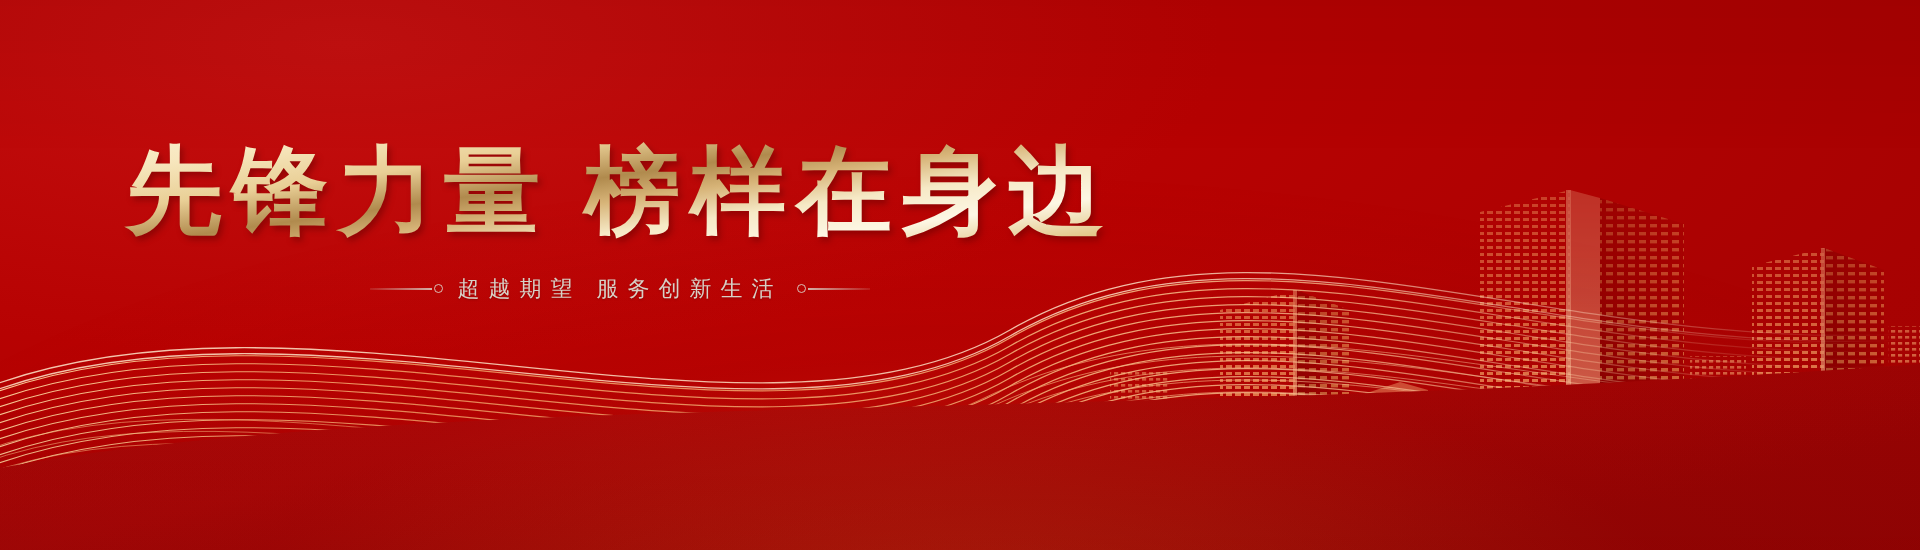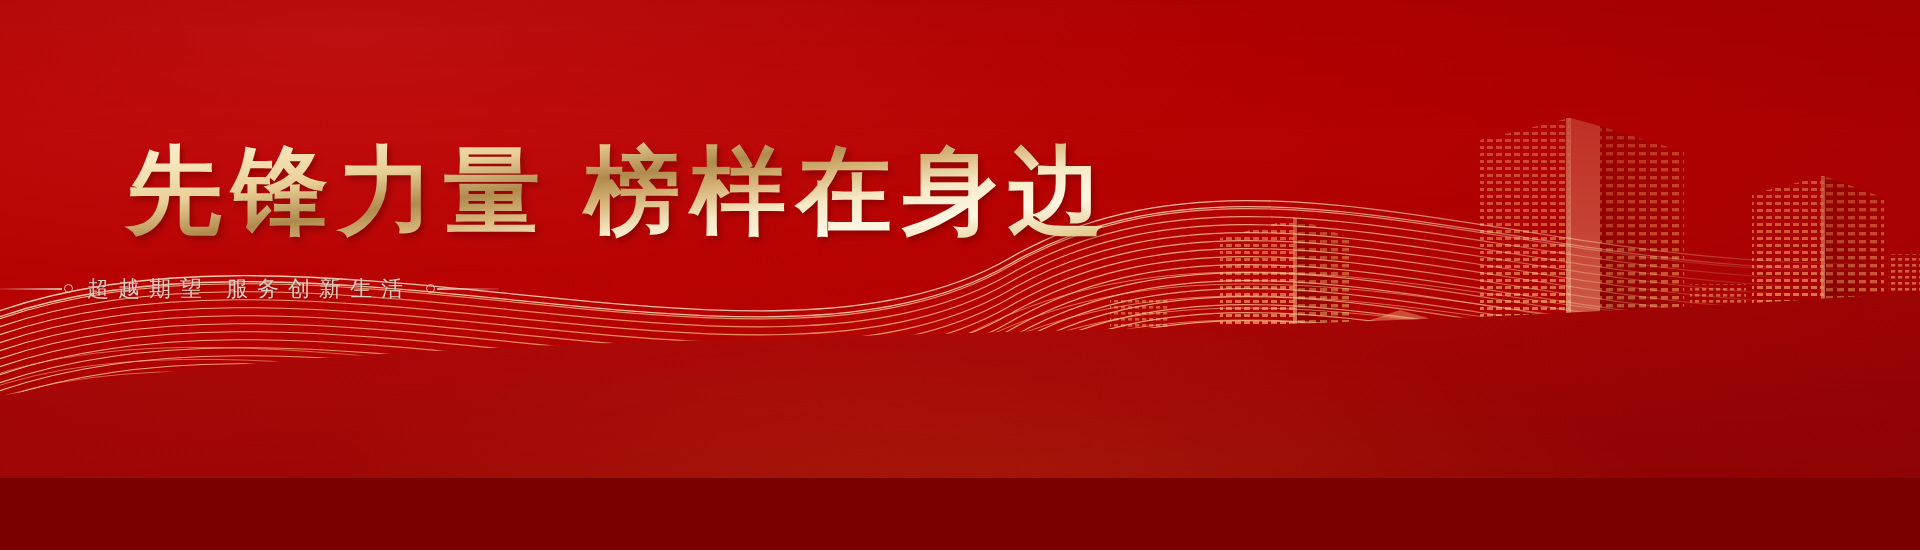--- a/index.html
+++ b/index.html
@@ -3,21 +3,21 @@
 <meta charset="utf-8">
 <style>
   html, body {
     margin: 0;
     padding: 0;
     background: #7a0000;
   }
   #banner {
     position: relative;
     width: 1920px;
-    height: 478px;
+    height: 550px;
     overflow: hidden;
     font-family: "Liberation Sans", sans-serif;
     background: #b80303;
   }
 
   
   .bg-base {
     position: absolute;
     inset: 0;
     background:
@@ -84,21 +84,21 @@
     -webkit-background-clip: text;
     background-clip: text;
     color: transparent;
     -webkit-text-fill-color: transparent;
     filter: drop-shadow(3px 4px 3px rgba(90,0,0,0.45));
   }
   .sub-row {
     margin-top: 30px;
     display: flex;
     align-items: center;
-    justify-content: flex-start;
+    justify-content: center;
     gap: 14px;
   }
   .sub-deco { display: flex; align-items: center; }
   .sub-deco .bar {
     display:block;
     width: 62px; height: 2px;
     background: linear-gradient(90deg, rgba(214,206,196,0.12), rgba(214,206,196,0.85));
   }
   .sub-deco.right .bar {
     background: linear-gradient(90deg, rgba(214,206,196,0.85), rgba(214,206,196,0.12));

